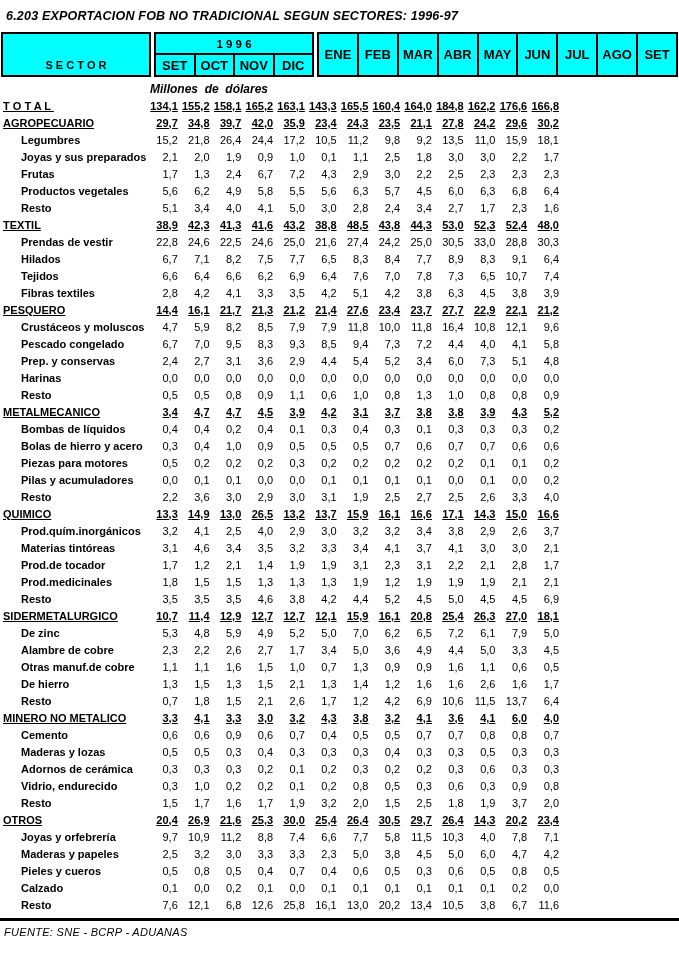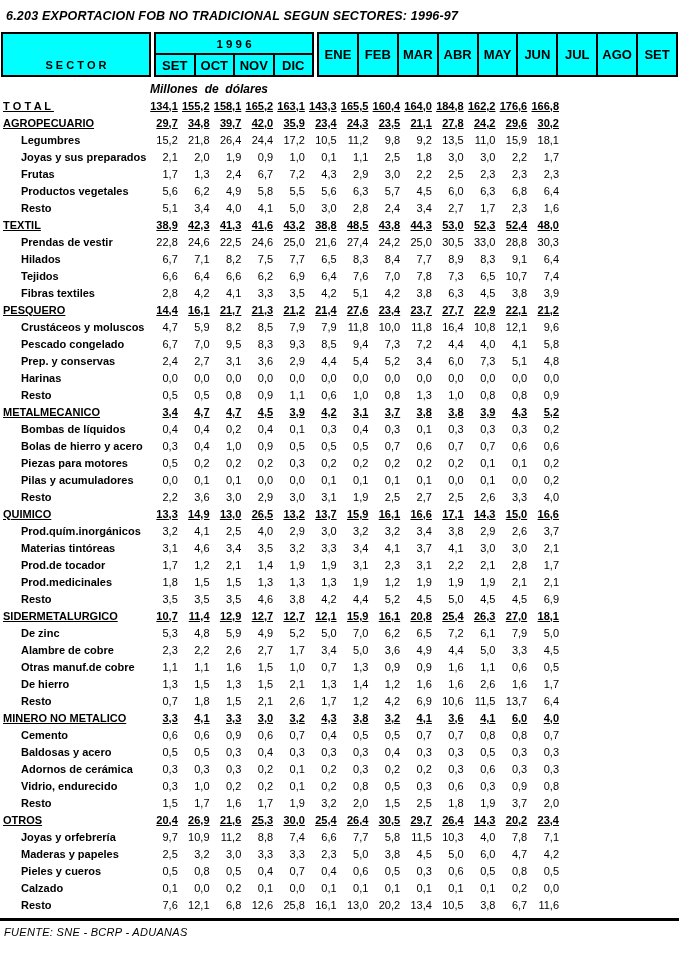--- a/index.html
+++ b/index.html
@@ -709,21 +709,21 @@
         <td class="num"><span>0,4</span></td>
         <td class="num"><span>0,5</span></td>
         <td class="num"><span>0,5</span></td>
         <td class="num"><span>0,7</span></td>
         <td class="num"><span>0,7</span></td>
         <td class="num"><span>0,8</span></td>
         <td class="num"><span>0,8</span></td>
         <td class="num"><span>0,7</span></td>
       </tr>
       <tr class="item">
-        <td class="lbl"><span>Baldosas y acero</span></td>
+        <td class="lbl"><span>Maderas y lozas</span></td>
         <td class="num"><span>0,5</span></td>
         <td class="num"><span>0,5</span></td>
         <td class="num"><span>0,3</span></td>
         <td class="num"><span>0,4</span></td>
         <td class="num"><span>0,3</span></td>
         <td class="num"><span>0,3</span></td>
         <td class="num"><span>0,3</span></td>
         <td class="num"><span>0,4</span></td>
         <td class="num"><span>0,3</span></td>
         <td class="num"><span>0,3</span></td>

